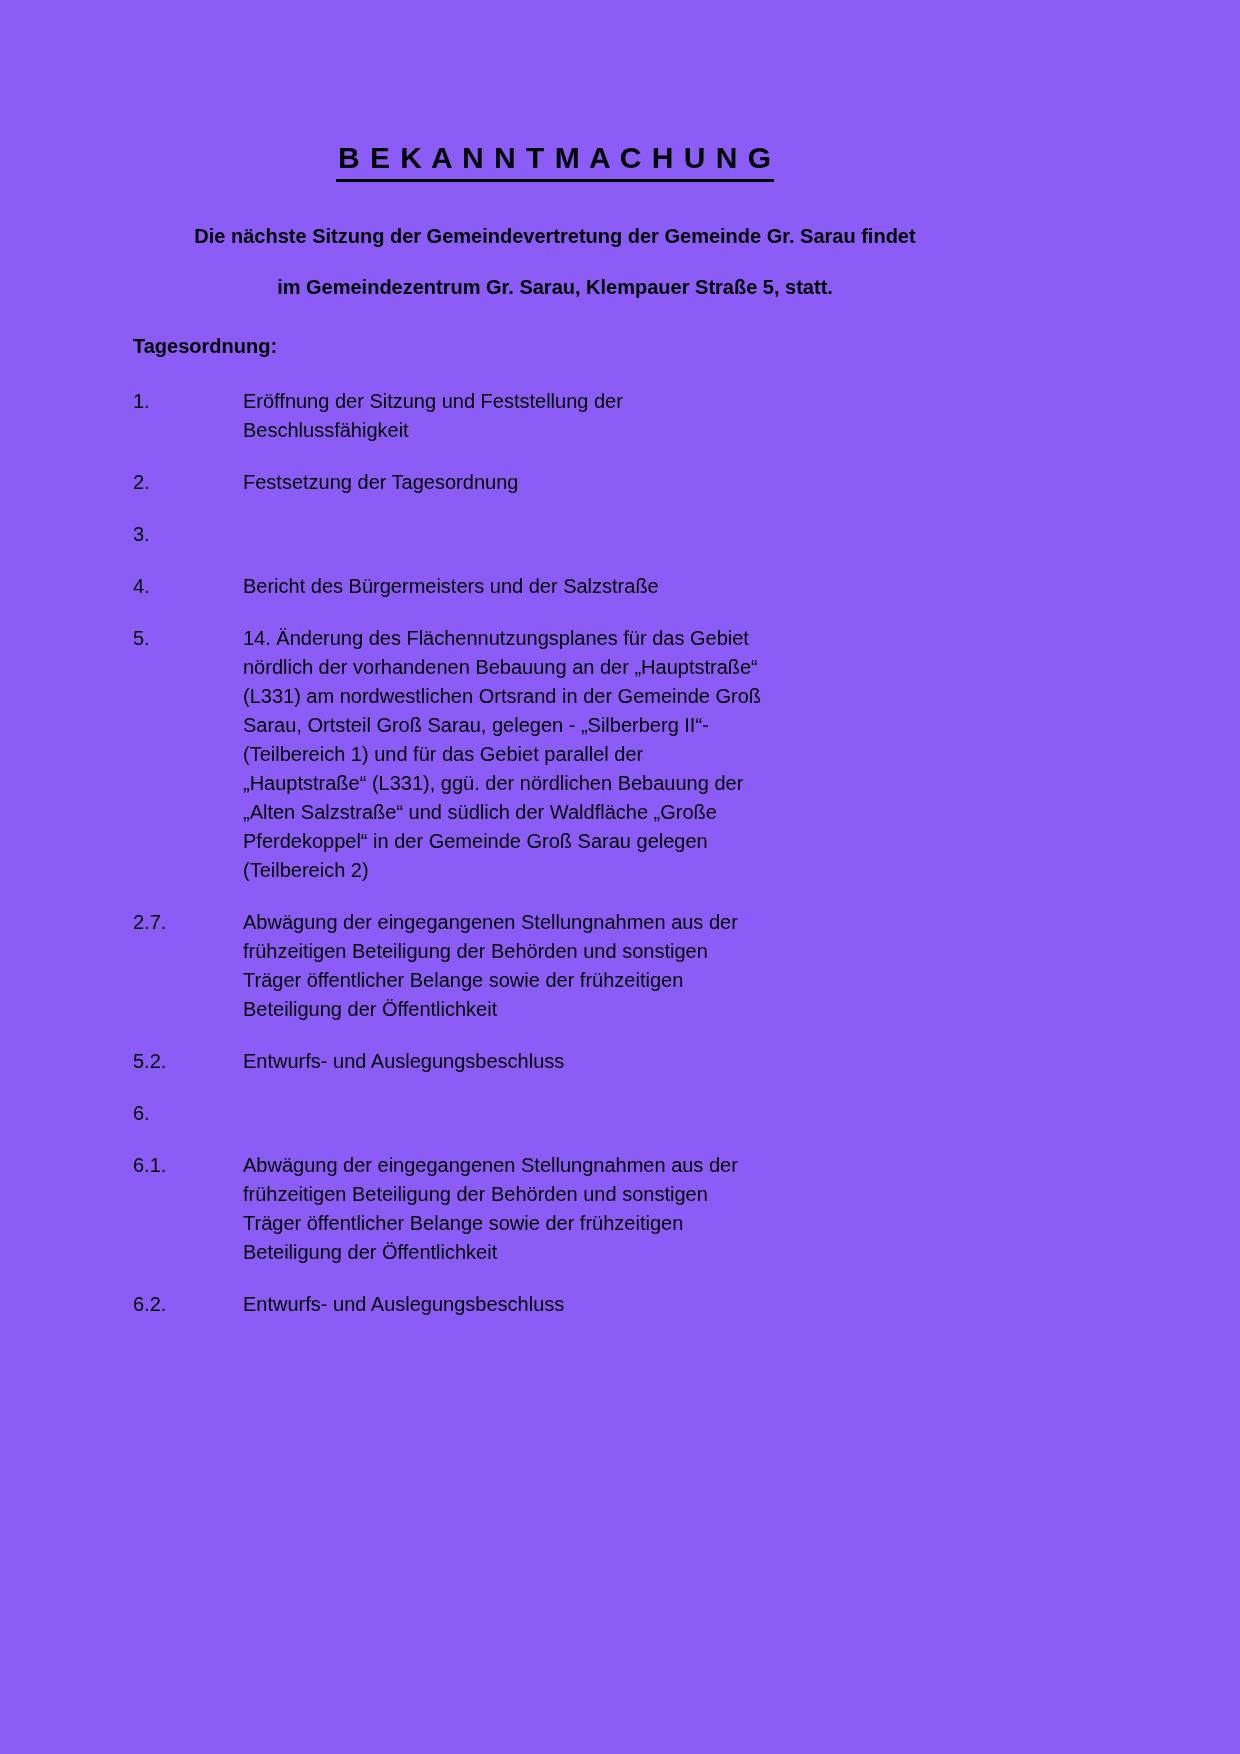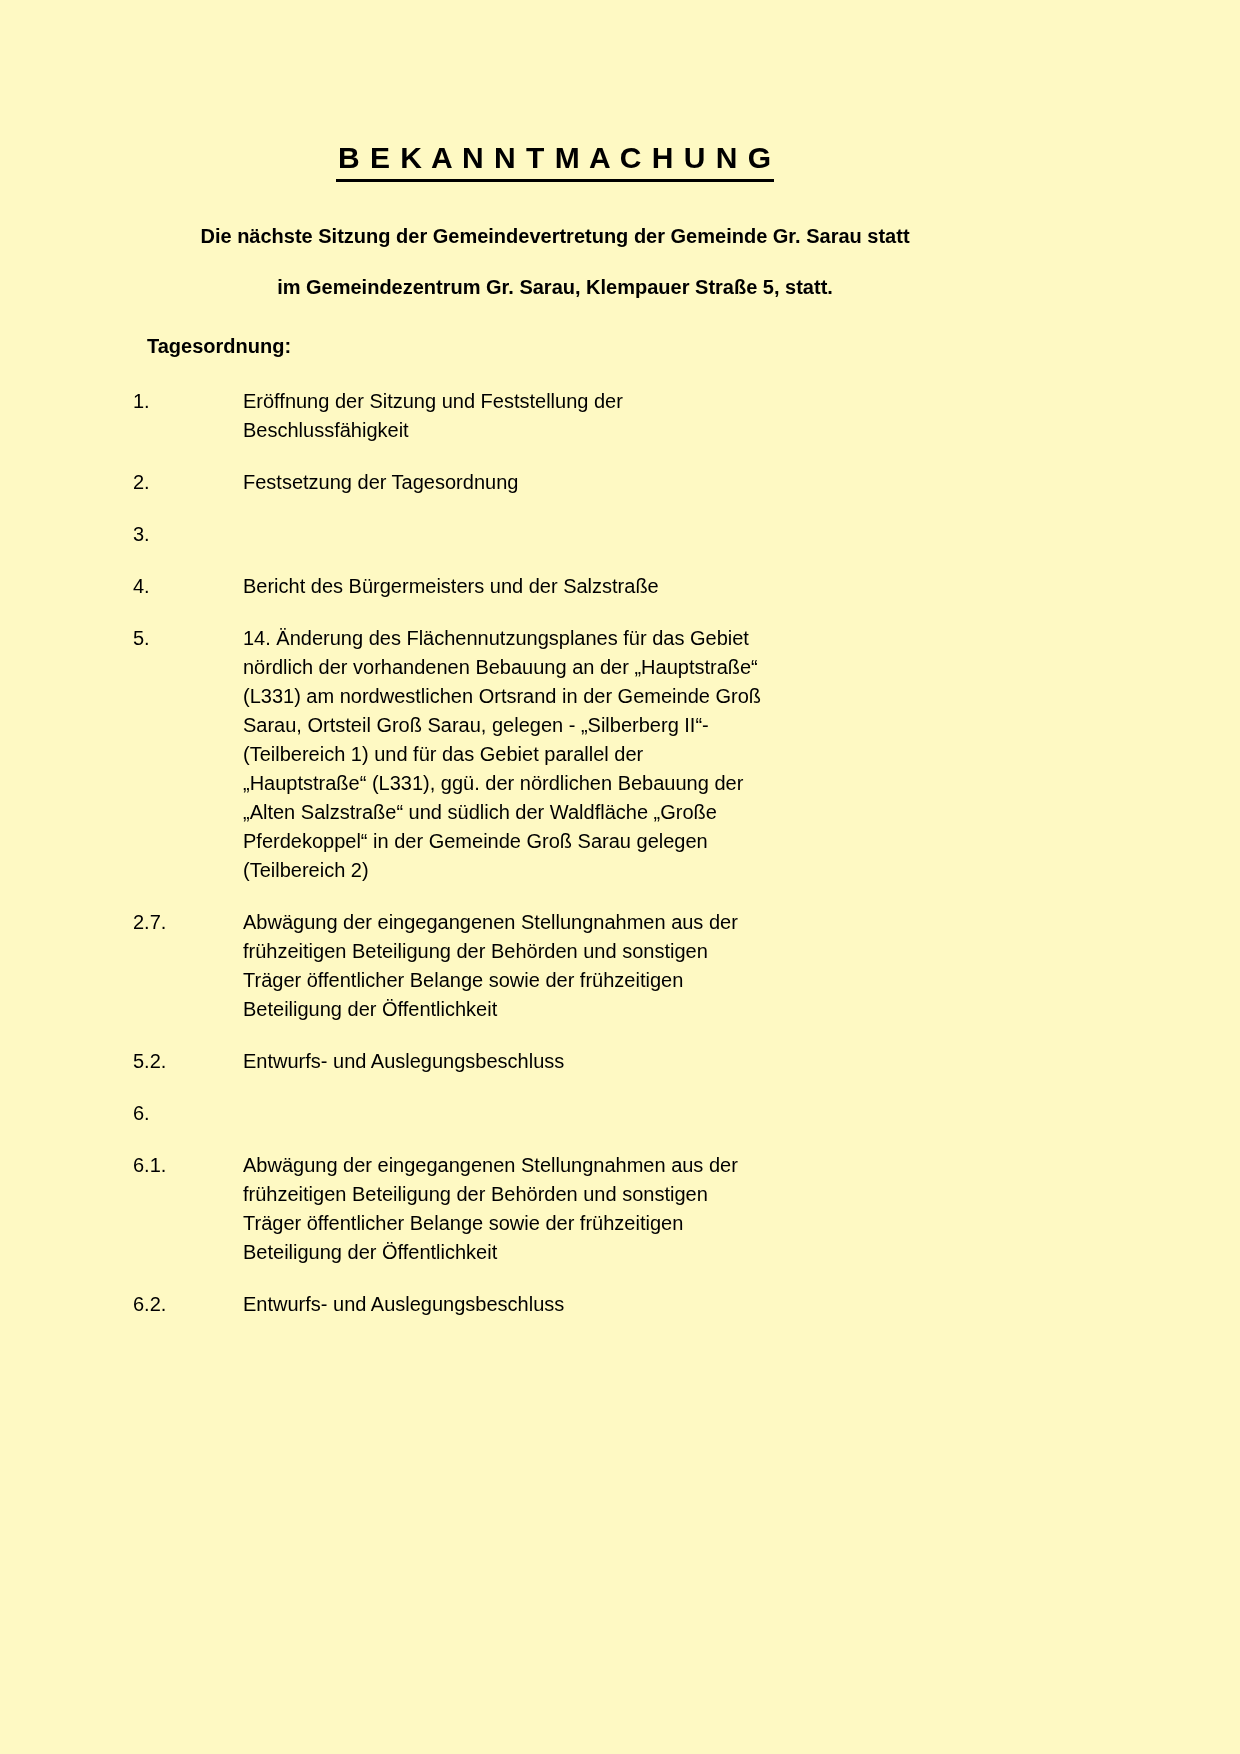--- a/index.html
+++ b/index.html
@@ -4,21 +4,21 @@
 <style>
   html, body {
     margin: 0;
     padding: 0;
     background: #ffffff;
   }
   .page {
     position: relative;
     width: 1240px;
     height: 1754px;
-    background: #fef9c3;
+    background: #8b5cf6;
     color: #000000;
     font-family: "Liberation Sans", sans-serif;
     overflow: hidden;
     box-sizing: border-box;
   }
   .content {
     box-sizing: border-box;
     padding: 140px 263px 0 133px; 
   }
   .doc-title-wrap {
@@ -44,21 +44,21 @@
   }
   .intro .underlined {
     text-decoration: underline;
     text-decoration-thickness: 2px;
     text-underline-offset: 4px;
   }
   .agenda-heading {
     font-size: 20px;
     font-weight: bold;
     line-height: 29px;
-    margin: 30px 0 26px 14px;
+    margin: 30px 0 26px 0;
     text-align: left;
   }
   .agenda-list {
     margin: 0;
     padding: 0;
   }
   .agenda-row {
     display: flex;
     align-items: flex-start;
     font-size: 20px;
@@ -78,21 +78,21 @@
 </head>
 <body>
 
 <div class="page">
   <div class="content">
 
     <div class="doc-title-wrap">
       <span class="doc-title">B E K A N N T M A C H U N G</span>
     </div>
 
-    <p class="intro">Die nächste Sitzung der Gemeindevertretung der Gemeinde Gr. Sarau statt</p>
+    <p class="intro">Die nächste Sitzung der Gemeindevertretung der Gemeinde Gr. Sarau findet</p>
 
 
     <p class="intro">im Gemeindezentrum Gr. Sarau, Klempauer Straße 5, statt.</p>
 
     <div class="agenda-heading">Tagesordnung:</div>
 
     <div class="agenda-list">
 
       <div class="agenda-row">
         <div class="agenda-num">1.</div>

